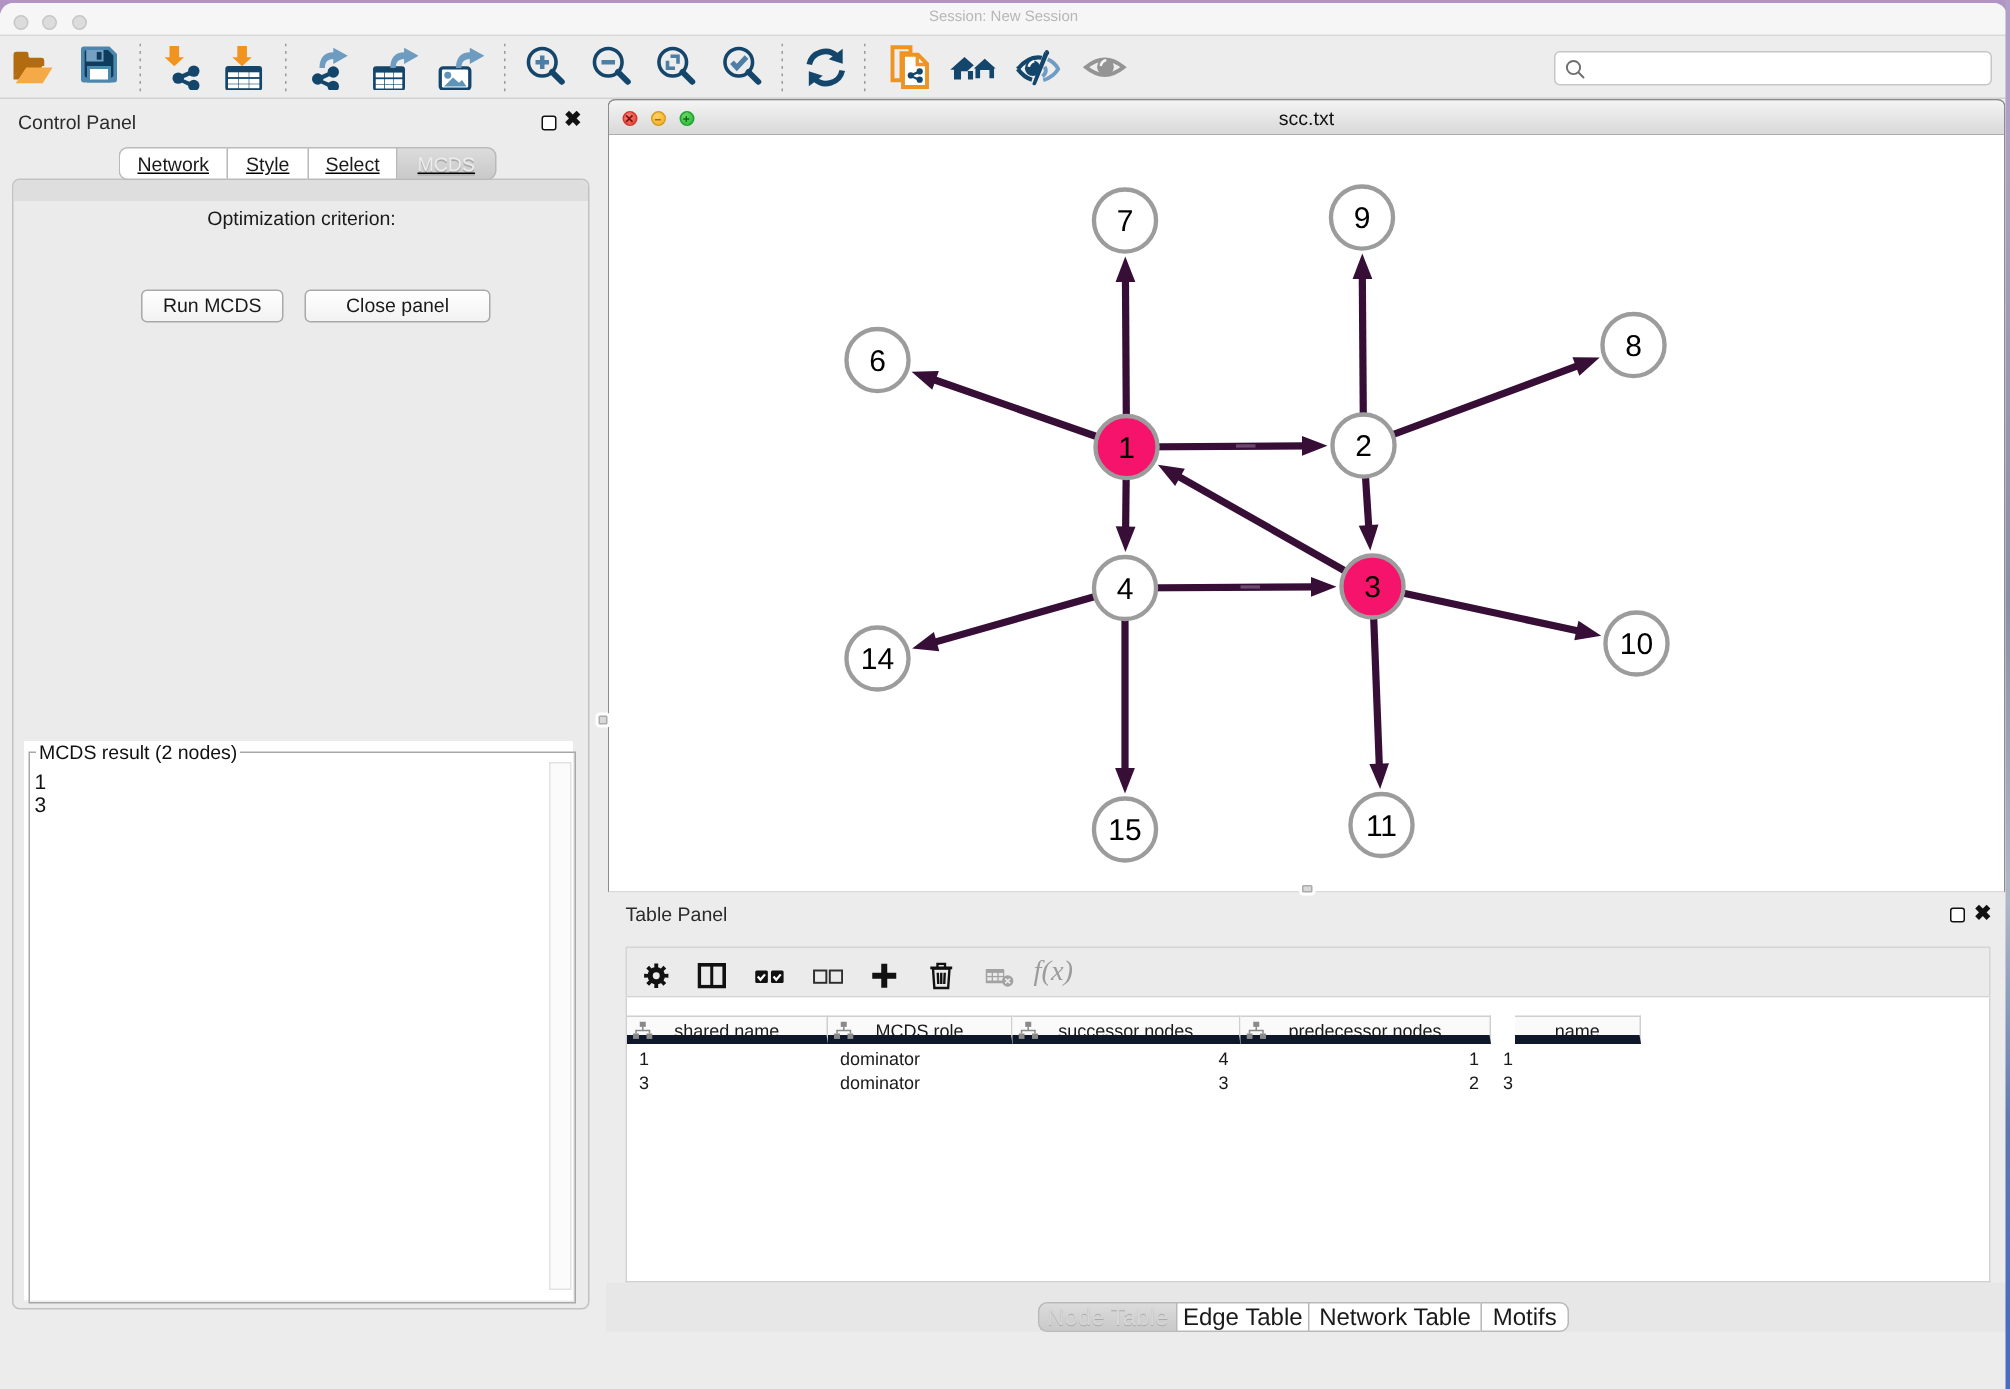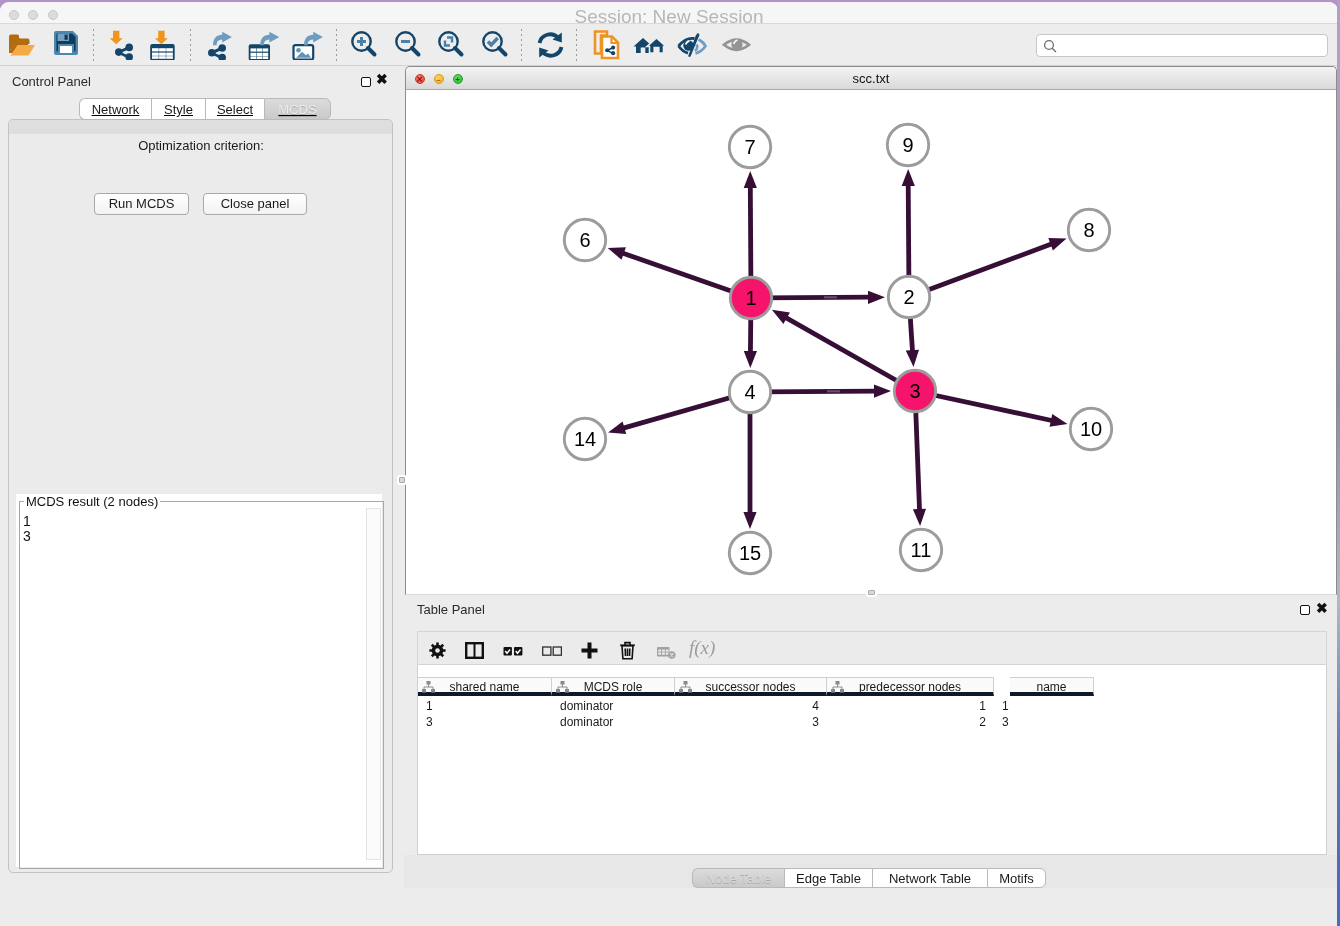--- a/index.html
+++ b/index.html
@@ -6,21 +6,21 @@
 html,body { width:1340px; height:926px; overflow:hidden; }
 body { font-family:"Liberation Sans", sans-serif; background:#b193c5; position:relative; }
 #win {
   position:absolute; left:0; top:2px; width:1338px; height:924px;
   background:#ececec; border-radius:9px 9px 0 0; overflow:hidden;
 }
 
 #titlebar { position:absolute; left:0; top:0; width:100%; height:22px; background:#f6f6f6; border-bottom:1px solid #d9d9d9; }
 .tl { position:absolute; top:8px; width:10px; height:10px; border-radius:50%; background:#dcdcdc; border:1px solid #c6c6c6; }
 #titlebar .t1{left:9px;} #titlebar .t2{left:28px;} #titlebar .t3{left:48px;}
-#apptitle { position:absolute; top:4px; left:0; width:100%; text-align:center; font-size:19px; color:#b7b7b7; }
+#apptitle { position:absolute; top:4px; left:0; width:100%; text-align:center; font-size:10px; color:#b7b7b7; }
 
 #toolbar { position:absolute; left:0; top:23px; width:100%; height:41px; background:#ededed; border-bottom:1px solid #d2d2d2; }
 .tbi { position:absolute; top:5px; }
 .tbsep { position:absolute; top:4px; width:1px; height:33px;
   background-image:linear-gradient(#9a9a9a 2px, transparent 2px); background-size:1px 5px; }
 #search { position:absolute; left:1036px; top:9px; width:292px; height:23px; background:#fff; border:1px solid #c6c6c6; border-radius:4px; }
 #search svg { position:absolute; left:6px; top:4px; }
 
 #cp-title { position:absolute; left:12px; top:72px; font-size:13px; color:#2b2b2b; }
 #cp-float { position:absolute; left:361px; top:75px; width:10px; height:10px; border:1.5px solid #111; border-radius:2px; background:#fff; }
@@ -30,21 +30,21 @@
 #tabs { position:absolute; left:79px; top:96px; height:22px; display:flex;text-decoration:underline; }
 .tab { height:22px; line-height:21px; font-size:13px; color:#1a1a1a; background:#fff; border:1px solid #b9b9b9; border-right:none; text-align:center; }
 .tab.first { border-radius:6px 0 0 6px; }
 .tab.last  { border-radius:0 6px 6px 0; border-right:1px solid #b9b9b9; }
 .tab.sel { background:linear-gradient(#dcdcdc,#c9c9c9); color:#ececec; text-shadow:0 1px 0 #aaa; }
 #opt-label { position:absolute; left:9px; top:136px; width:384px; text-align:center; font-size:13px; color:#1a1a1a; }
 #dropdown { position:absolute; left:43px; top:159px; width:314px; height:21px; background:#fff; border:1px solid #ababab; border-radius:4px; font-size:13px; color:#1a1a1a; line-height:19px; padding-left:12px; }
 #dropdown svg { position:absolute; right:5px; top:3px; }
 .btn { position:absolute; top:191px; height:22px; background:linear-gradient(#ffffff,#f2f2f2); border:1px solid #a9a9a9; border-radius:4px; font-size:13px; color:#1a1a1a; text-align:center; line-height:20px; }
 #btn-run { left:94px; width:95px; }
-#btn-close { left:203px; width:104px; }
+#btn-close { left:203px; width:124px; }
 
 #fs { position:absolute; left:19px; top:499px; width:365px; height:368px; border:1px solid #a8a8a8; background:transparent; }
 #fs-legend { position:absolute; left:24px; top:492px; font-size:13px; color:#111; background:#ffffff; padding:0 2px; }
 #fs-inner { position:absolute; left:16px; top:492px; width:366px; height:373px; background:#fff; }
 #fs-scroll { position:absolute; right:1px; top:14px; width:15px; height:352px; background:#fbfbfb; border:1px solid #e3e3e3; }
 #fs-inner .it { position:absolute; left:7px; font-size:14px; color:#111; }
 
 #netwin { position:absolute; left:405px; top:64px; width:932px; height:529px; background:#fff; border:1px solid #8c8c8c; border-bottom:1px solid #dadada; border-radius:5px 5px 0 0; }
 #net-tb { position:absolute; left:0; top:0; width:100%; height:23px; background:linear-gradient(#f4f4f4,#d9d9d9); border-bottom:1px solid #ababab; border-radius:5px 5px 0 0; }
 #net-title { position:absolute; top:4px; width:100%; text-align:center; font-size:13px; color:#111; }
@@ -53,25 +53,25 @@
 .mac.y { left:27.5px; background:radial-gradient(circle at 35% 30%, #fdd263, #f5ac18); border:0.5px solid #d79a13; color:#91591c; }
 .mac.g { left:46.5px; background:radial-gradient(circle at 35% 30%, #6ed56a, #21b832); border:0.5px solid #1da12c; color:#0a6e10; }
 .graph { position:absolute; left:2px; top:22.5px; }
 .handle { position:absolute; background:#d8d8d8; border:1px solid #ababab; box-shadow:0 0 0 2px #ffffff; border-radius:1px; }
 
 #tp-title { position:absolute; left:417px; top:600px; font-size:13px; color:#2b2b2b; }
 #tp-float { position:absolute; left:1300px; top:603px; width:10px; height:10px; border:1.5px solid #111; border-radius:2px; background:#fff; }
 #tp-close { position:absolute; left:1316px; top:598px; font-size:14px; font-weight:bold; color:#111; }
 #tp-toolbar { position:absolute; left:417px; top:629px; width:910px; height:34px; background:#ebebeb; border:1px solid #d4d4d4; }
 #tp-table { position:absolute; left:417px; top:663px; width:910px; height:190px; background:#fff; border:1px solid #d0d0d0; border-top:none; }
-.th { position:absolute; top:12px; height:19px; background:#fafafa; border-top:1px solid #cfcfcf; border-bottom:4px solid #0f172a; border-right:1px solid #cfcfcf; font-size:12px; color:#1a1a1a; text-align:center; line-height:18px; }
+.th { position:absolute; top:12px; height:19px; background:#fafafa; border-top:1px solid #cfcfcf; border-bottom:6px solid #0f172a; border-right:1px solid #cfcfcf; font-size:12px; color:#1a1a1a; text-align:center; line-height:18px; }
 .td { position:absolute; font-size:12px; color:#1a1a1a; height:16px; line-height:16px; }
 
 #btabs { position:absolute; left:692px; top:866px; height:20px; display:flex; }
-.btab { height:20px; line-height:19px; font-size:13px; color:#1a1a1a; background:#fff; border:1px solid #b9b9b9; border-right:none; text-align:center; }
+.btab { height:20px; line-height:19px; font-size:16px; color:#1a1a1a; background:#fff; border:1px solid #b9b9b9; border-right:none; text-align:center; }
 .btab.first { border-radius:6px 0 0 6px; }
 .btab.last { border-radius:0 6px 6px 0; border-right:1px solid #b9b9b9; }
 .btab.sel { background:linear-gradient(#dcdcdc,#c9c9c9); color:#d6d6d6; text-shadow:0 1px 0 #aaa; }
 #tp-band { position:absolute; left:404px; top:853px; width:934px; height:33px; background:#e7e7e7; }
 
 #statusbar { position:absolute; left:0; top:891px; width:100%; height:33px; background:#ececec; border-top:1px solid #c2c2c2; }
 #list-btn { position:absolute; left:10px; top:7px; width:28px; height:21px; background:#fcfcfc; border:1px solid #a8a8a8; border-radius:2px; }
 #mem-btn { position:absolute; left:1254px; top:6px; width:75px; height:24px; background:#f4f4f4; border:1px solid #ababab; font-size:12px; color:#111; }
 #mem-btn .dot { position:absolute; left:9px; top:6px; width:12px; height:12px; border-radius:50%; background:#1d9437; }
 #mem-btn .lbl { position:absolute; left:26px; top:4px; }

